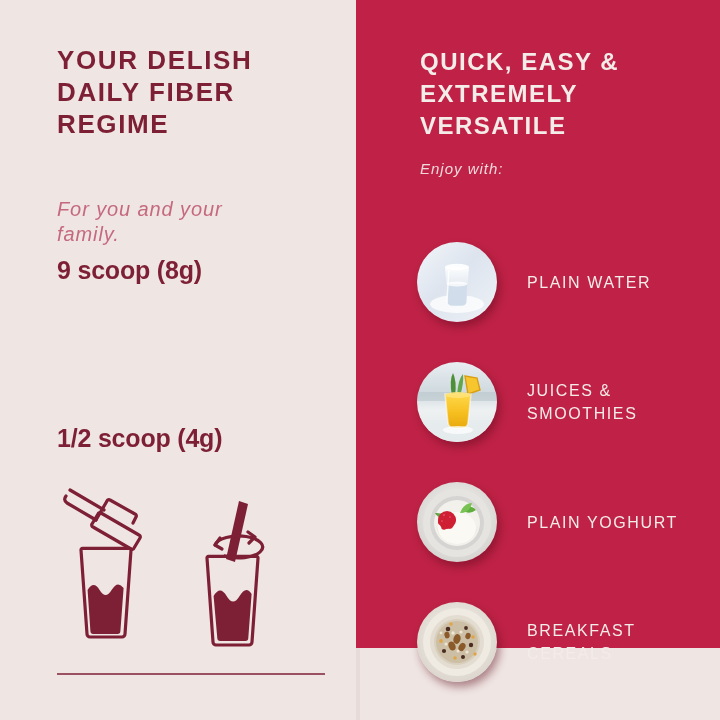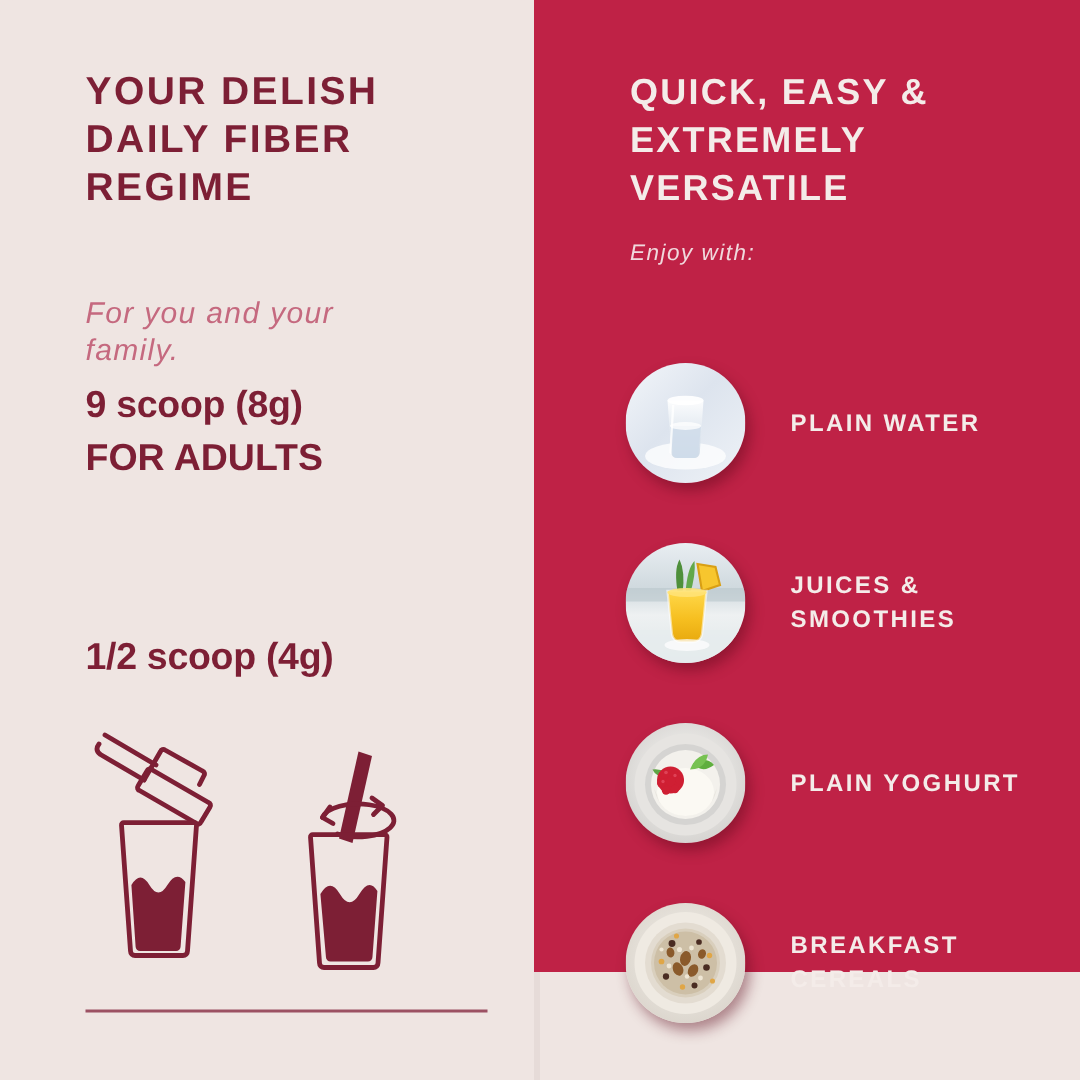--- a/index.html
+++ b/index.html
@@ -158,38 +158,37 @@
     overflow: hidden;
     flex: 0 0 80px;
     box-shadow: 3px 5px 9px rgba(90, 8, 26, 0.45);
   }
   .use-thumb svg { display: block; width: 80px; height: 80px; }
   .use-label {
     margin-left: 30px;
     color: #f4ece9;
     font-size: 16px;
     line-height: 23px;
-    font-weight: bold;
+    font-weight: normal;
     letter-spacing: 1.6px;
     text-transform: uppercase;
   }
 </style>
 </head>
 <body>
 
 <div class="poster">
 
   <div class="panel-left">
 
     <div class="l-heading">Your Delish Daily Fiber Regime</div>
     <div class="l-sub">For you and your family.</div>
 
     <div class="dose-block dose-1">
       <div class="dose-amount">9 scoop (8g)</div>
-      <div class="dose-who">FOR ADULTS</div>
     </div>
 
     <div class="dose-block dose-2">
       <div class="dose-amount">1/2 scoop (4g)</div>
     </div>
 
     <div class="steps">
 
       <div class="step step-1">
         <svg width="110" height="160" viewBox="0 0 110 160" aria-hidden="true">

